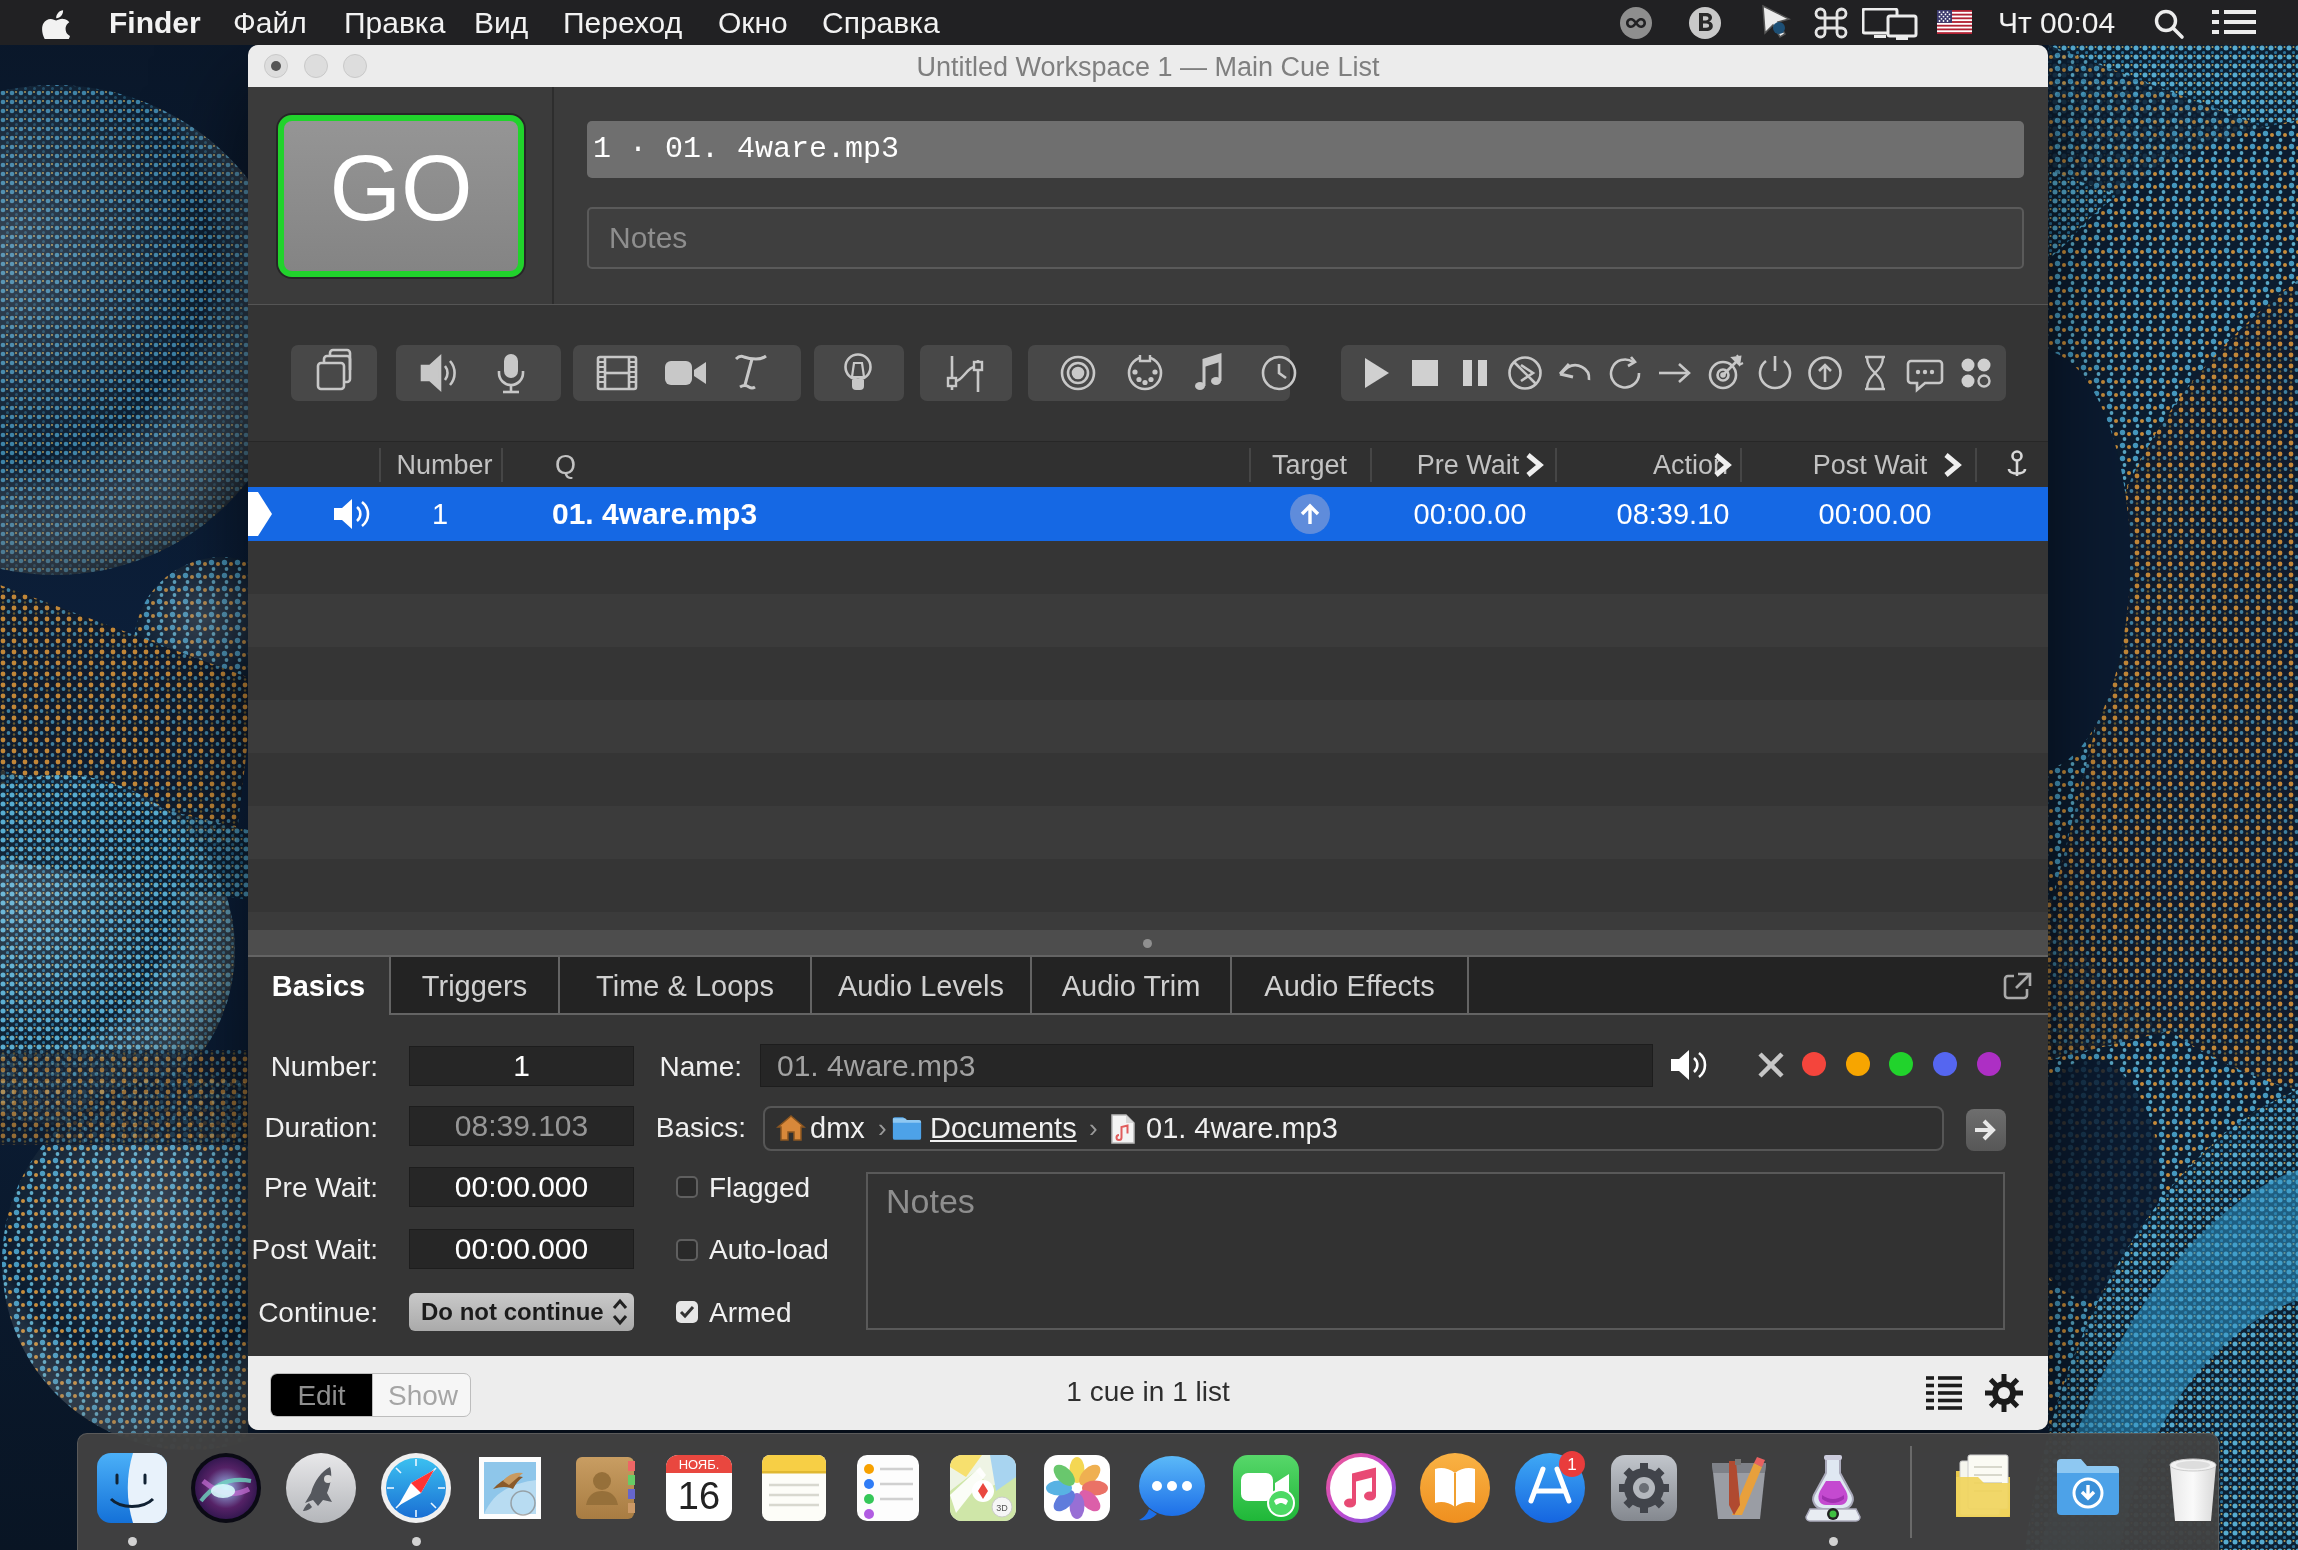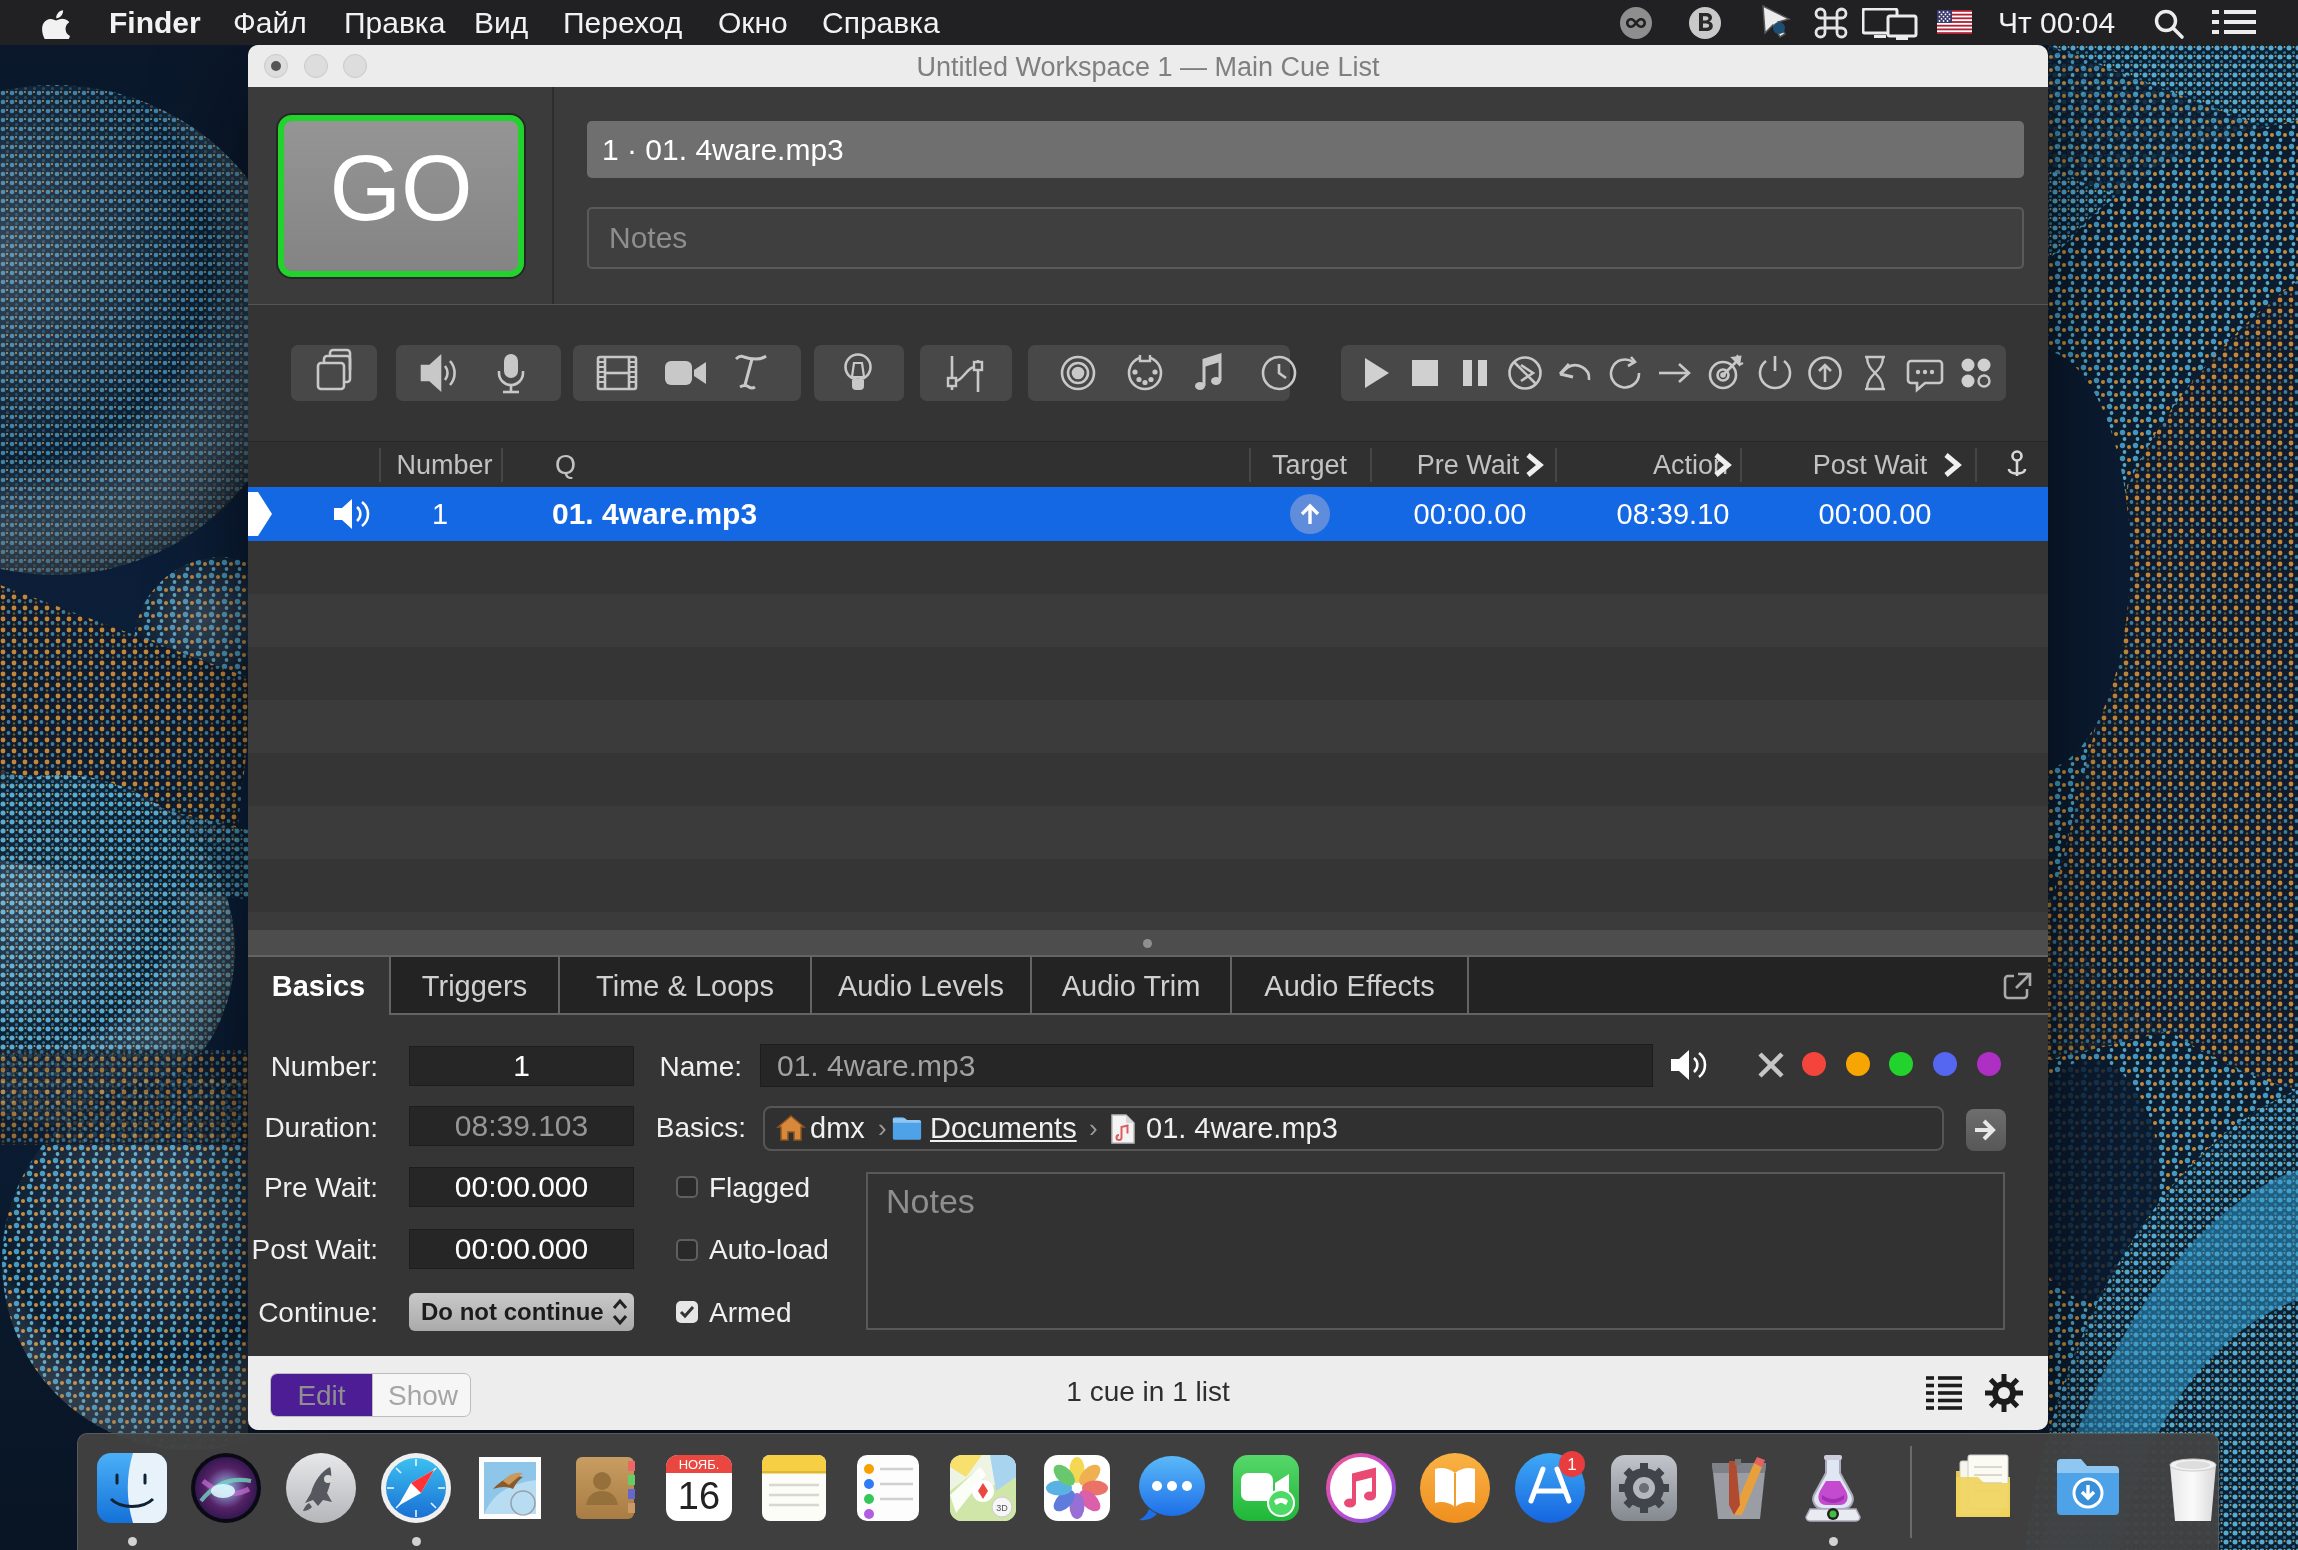--- a/index.html
+++ b/index.html
@@ -15,21 +15,21 @@
 
 #win { position:absolute; left:248px; top:45px; width:1800px; height:1385px; z-index:20; border-radius:10px; box-shadow: 0 40px 90px rgba(0,0,0,0.6); background:#3a3a3a; }
 #titlebar { position:absolute; left:0; top:0; width:1800px; height:42px; background:#ececec; border-radius:10px 10px 0 0; }
 #titlebar .title { position:absolute; width:100%; text-align:center; top:0; line-height:44px; font-size:27px; color:#7f7f7f; }
 .tl { position:absolute; top:9px; width:24px; height:24px; border-radius:50%; background:#ddd; border:1px solid #c9c9c9; }
 
 #hdr { position:absolute; left:0; top:42px; width:1800px; height:217px; background:#3b3b3b; }
 #gobtn { position:absolute; left:30px; top:28px; width:246px; height:162px; border-radius:14px; border:6px solid #21d32c; background:linear-gradient(#959595,#848484); box-shadow:0 0 0 2px rgba(0,0,0,0.35); }
 #gobtn span { position:absolute; width:100%; text-align:center; top:15px; font-size:92px; color:#fff; }
 #hdr .vsep { position:absolute; left:304px; top:0; width:2px; height:217px; background:#2d2d2d; }
-#cuefield { position:absolute; left:339px; top:34px; width:1437px; height:57px; background:#6f6f6f; border-radius:5px; color:#fff; font-size:30px; line-height:57px; padding-left:15px; }
+#cuefield { position:absolute; left:339px; top:34px; width:1437px; height:57px; background:#6f6f6f; border-radius:5px; color:#fff; font-size:30px; line-height:57px; padding-left:6px;font-family:Liberation Mono, monospace; }
 #notesfield { position:absolute; left:339px; top:120px; width:1437px; height:62px; background:#3f3f3f; border:2px solid #5a5a5a; border-radius:5px; color:#8e8e8e; font-size:30px; line-height:58px; padding-left:20px; }
 
 #toolbar { position:absolute; left:0; top:259px; width:1800px; height:137px; background:#343434; border-top:1px solid #555; }
 .tg { position:absolute; top:40px; height:56px; background:#484848; border-radius:7px; }
 
 #thead { position:absolute; left:0; top:396px; width:1800px; height:46px; background:#303030; border-top:1px solid #272727; color:#c2c2c2; font-size:27px; }
 #thead .hc { position:absolute; top:0; line-height:46px; }
 #thead .vline { position:absolute; top:6px; width:2px; height:34px; background:#464646; }
 
 #cuerow { position:absolute; left:0; top:442px; width:1800px; height:54px; background:#1568e4; color:#fff; font-size:29px; }
@@ -519,21 +519,21 @@
       <div style="position:absolute;left:428px;top:286px;width:22px;height:22px;background:#e6e6e6;border-radius:5px;">
         <svg class="abs" style="left:2px;top:2px" width="18" height="18" viewBox="0 0 18 18">
             <path d="M3 9 l4 4 l8 -9" fill="none" stroke="#333" stroke-width="3"></path>
           </svg>
       </div>
       <div style="position:absolute;left:461px;top:282px;color:#f0f0f0;font-size:28px;">Armed</div>
       <div style="position:absolute;left:618px;top:157px;width:1139px;height:158px;background:#323232;border:2px solid #595959;color:#8e8e8e;font-size:34px;padding:8px 0 0 18px;">Notes</div>
     </div>
     <div id="botbar">
       <div style="position:absolute;left:22px;top:17px;width:201px;height:44px;border:1px solid #bdbdbd;border-radius:7px;background:#f6f6f6;overflow:hidden;">
-        <div style="position:absolute;left:0;top:0;width:102px;height:44px;background:#4c1d95;border-right:1px solid #bdbdbd;color:#8f8f8f;font-size:28px;line-height:43px;text-align:center;">Edit</div>
+        <div style="position:absolute;left:0;top:0;width:102px;height:44px;background:#000000;border-right:1px solid #bdbdbd;color:#8f8f8f;font-size:28px;line-height:43px;text-align:center;">Edit</div>
         <div style="position:absolute;left:103px;top:0;width:98px;height:44px;color:#a5a5a5;font-size:28px;line-height:43px;text-align:center;">Show</div>
       </div>
       <div class="count">1 cue in 1 list</div>
       <svg class="abs" style="left:1676px;top:17px" width="40" height="40" viewBox="0 0 40 40">
           <g stroke="#1c1c1c" stroke-width="3.6">
             <line x1="2" y1="5" x2="10" y2="5"></line>
             <line x1="14" y1="5" x2="38" y2="5"></line>
             <line x1="2" y1="12.5" x2="10" y2="12.5"></line>
             <line x1="14" y1="12.5" x2="38" y2="12.5"></line>
             <line x1="2" y1="20" x2="10" y2="20"></line>

